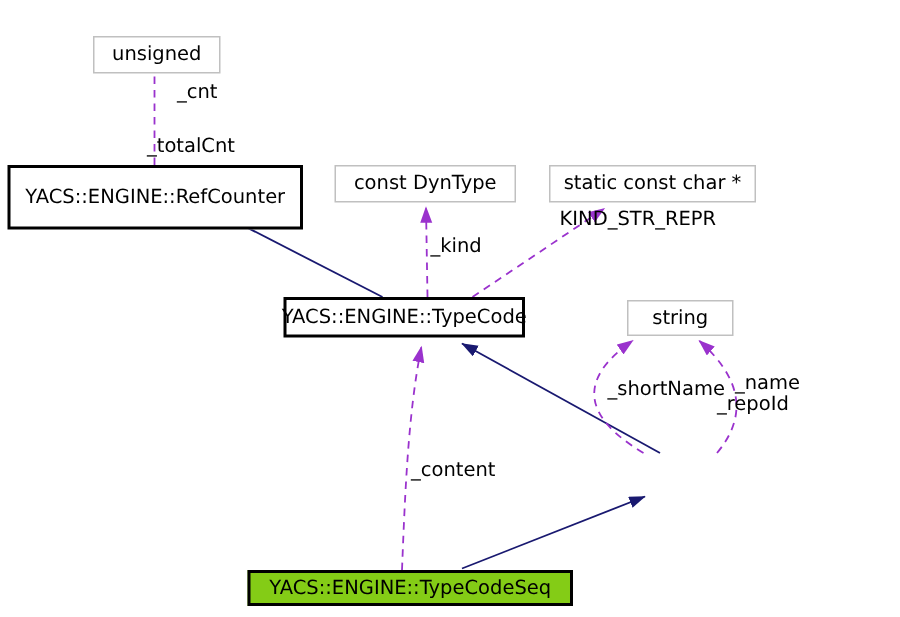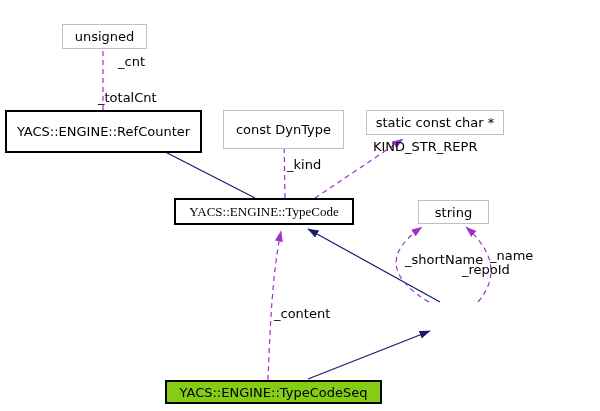--- a/index.html
+++ b/index.html
@@ -89,40 +89,40 @@
 
     <path class="edge-dashed" d="M429,302 Q367,265 422,227" marker-end="url(#arrow-purple)"></path>
 
     <path class="edge-dashed" d="M478,302 Q509,265 466,227" marker-end="url(#arrow-purple)"></path>
   </svg>
 
   <div class="node" style="left:62px; top:8px; width:85px; height:25px;margin-top:16px;">unsigned</div>
 
   <div class="node doc" style="left:5px; top:110px; width:197px; height:43px;">YACS::ENGINE::RefCounter</div>
 
-  <div class="node" style="left:223px; top:110px; width:121px; height:39px;">const DynType</div>
+  <div class="node" style="left:223px; top:110px; width:121px; height:25px;">const DynType</div>
 
   <div class="node" style="left:366px; top:110px; width:138px; height:25px;">static const char *</div>
 
-  <div class="node doc" style="left:174px; top:198px; width:180px; height:27px;font-family:Liberation Serif, serif;">YACS::ENGINE::TypeCode</div>
+  <div class="node doc" style="left:189px; top:198px; width:161px; height:27px;">YACS::ENGINE::TypeCode</div>
 
   <div class="node" style="left:418px; top:200px; width:71px; height:24px;">string</div>
 
 
   <div class="node doc selected" style="left:165px; top:380px; width:217px; height:24px;">YACS::ENGINE::TypeCodeSeq</div>
 
   <div class="elabel" style="left:118px; top:55px;">_cnt</div>
 
   <div class="elabel" style="left:98px; top:67px;margin-top:24px;">_totalCnt</div>
 
   <div class="elabel" style="left:287px; top:158px;">_kind</div>
 
   <div class="elabel" style="left:373px; top:140px;">KIND_STR_REPR</div>
 
   <div class="elabel" style="left:405px; top:253px;text-align:right;">_shortName</div>
 
   <div class="elabel" style="left:490px; top:249px;">_name</div>
 
-  <div class="elabel" style="left:462px; top:263px;">_repoId</div>
+  <div class="elabel" style="left:478px; top:263px;">_repoId</div>
 
   <div class="elabel" style="left:274px; top:307px;">_content</div>
 
 </div>
 
 </body></html>

